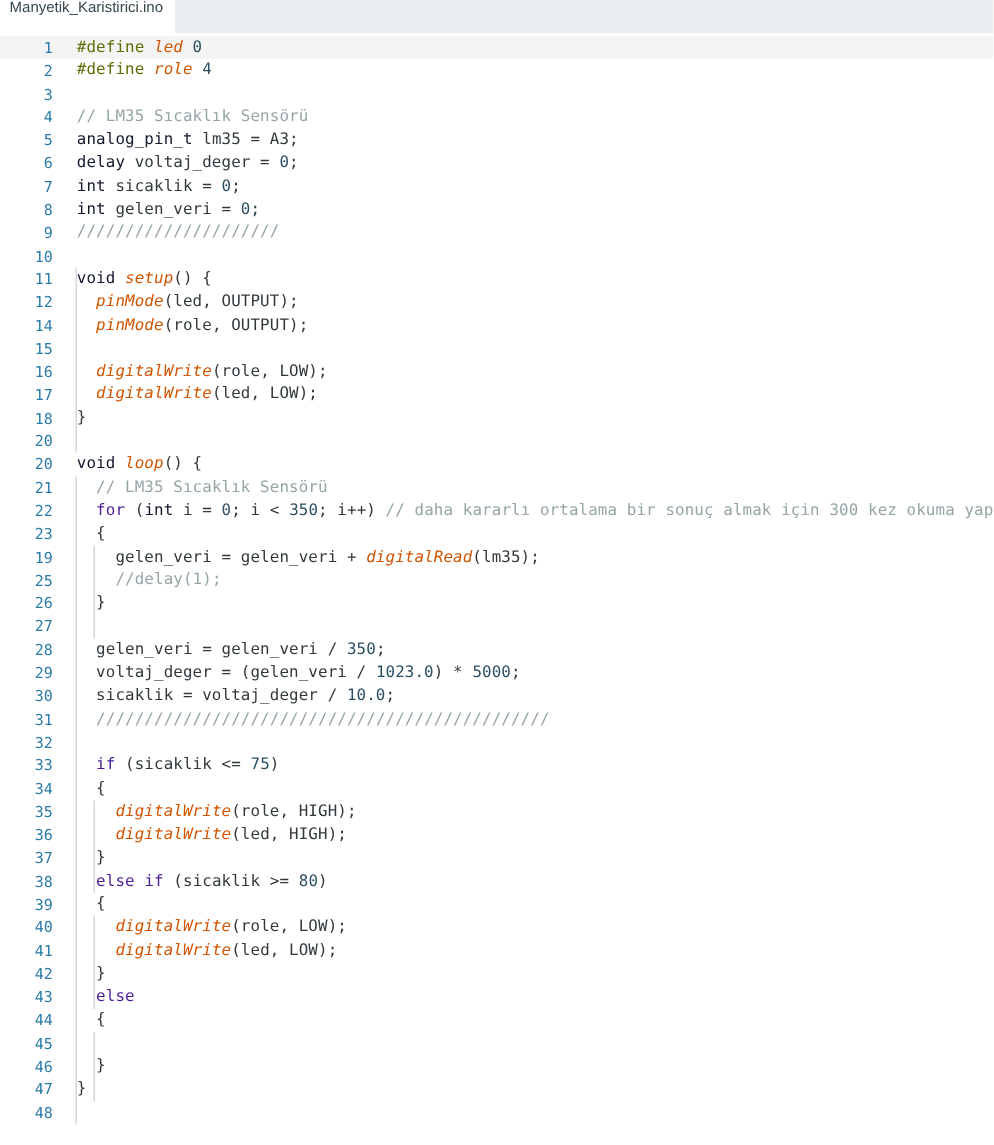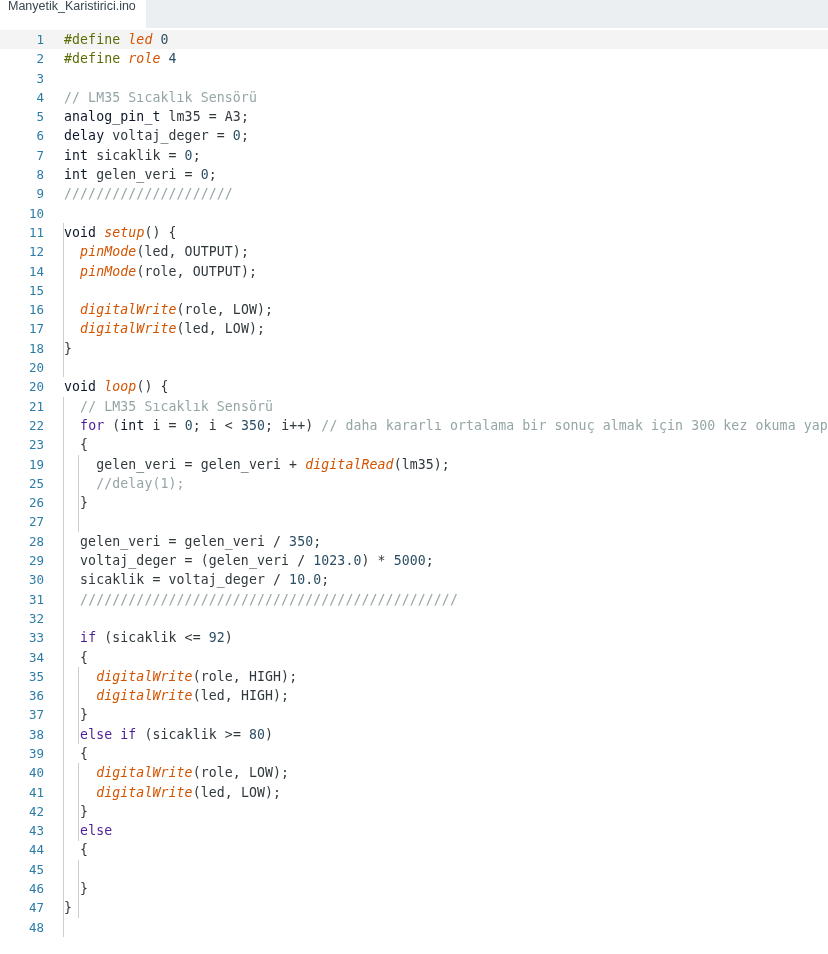--- a/index.html
+++ b/index.html
@@ -135,21 +135,21 @@
       <div class="line"><div class="gutter">23</div><div class="code"><span class="t-pln">  {</span></div></div>
       <div class="line"><div class="gutter">19</div><div class="code"><span class="t-pln">    gelen_veri = gelen_veri + </span><span class="t-fn">digitalRead</span><span class="t-pln">(lm35);</span></div></div>
       <div class="line"><div class="gutter">25</div><div class="code"><span class="t-pln">    </span><span class="t-cmt">//delay(1);</span></div></div>
       <div class="line"><div class="gutter">26</div><div class="code"><span class="t-pln">  }</span></div></div>
       <div class="line"><div class="gutter">27</div><div class="code">&nbsp;</div></div>
       <div class="line"><div class="gutter">28</div><div class="code"><span class="t-pln">  gelen_veri = gelen_veri / </span><span class="t-num">350</span><span class="t-pln">;</span></div></div>
       <div class="line"><div class="gutter">29</div><div class="code"><span class="t-pln">  voltaj_deger = (gelen_veri / </span><span class="t-num">1023.0</span><span class="t-pln">) * </span><span class="t-num">5000</span><span class="t-pln">;</span></div></div>
       <div class="line"><div class="gutter">30</div><div class="code"><span class="t-pln">  sicaklik = voltaj_deger / </span><span class="t-num">10.0</span><span class="t-pln">;</span></div></div>
       <div class="line"><div class="gutter">31</div><div class="code"><span class="t-pln">  </span><span class="t-cmt">///////////////////////////////////////////////</span></div></div>
       <div class="line"><div class="gutter">32</div><div class="code">&nbsp;</div></div>
-      <div class="line"><div class="gutter">33</div><div class="code"><span class="t-pln">  </span><span class="t-kw">if</span><span class="t-pln"> (sicaklik &lt;= </span><span class="t-num">92</span><span class="t-pln">)</span></div></div>
+      <div class="line"><div class="gutter">33</div><div class="code"><span class="t-pln">  </span><span class="t-kw">if</span><span class="t-pln"> (sicaklik &lt;= </span><span class="t-num">75</span><span class="t-pln">)</span></div></div>
       <div class="line"><div class="gutter">34</div><div class="code"><span class="t-pln">  {</span></div></div>
       <div class="line"><div class="gutter">35</div><div class="code"><span class="t-pln">    </span><span class="t-fn">digitalWrite</span><span class="t-pln">(role, HIGH);</span></div></div>
       <div class="line"><div class="gutter">36</div><div class="code"><span class="t-pln">    </span><span class="t-fn">digitalWrite</span><span class="t-pln">(led, HIGH);</span></div></div>
       <div class="line"><div class="gutter">37</div><div class="code"><span class="t-pln">  }</span></div></div>
       <div class="line"><div class="gutter">38</div><div class="code"><span class="t-pln">  </span><span class="t-kw">else</span><span class="t-pln"> </span><span class="t-kw">if</span><span class="t-pln"> (sicaklik &gt;= </span><span class="t-num">80</span><span class="t-pln">)</span></div></div>
       <div class="line"><div class="gutter">39</div><div class="code"><span class="t-pln">  {</span></div></div>
       <div class="line"><div class="gutter">40</div><div class="code"><span class="t-pln">    </span><span class="t-fn">digitalWrite</span><span class="t-pln">(role, LOW);</span></div></div>
       <div class="line"><div class="gutter">41</div><div class="code"><span class="t-pln">    </span><span class="t-fn">digitalWrite</span><span class="t-pln">(led, LOW);</span></div></div>
       <div class="line"><div class="gutter">42</div><div class="code"><span class="t-pln">  }</span></div></div>
       <div class="line"><div class="gutter">43</div><div class="code"><span class="t-pln">  </span><span class="t-kw">else</span></div></div>

